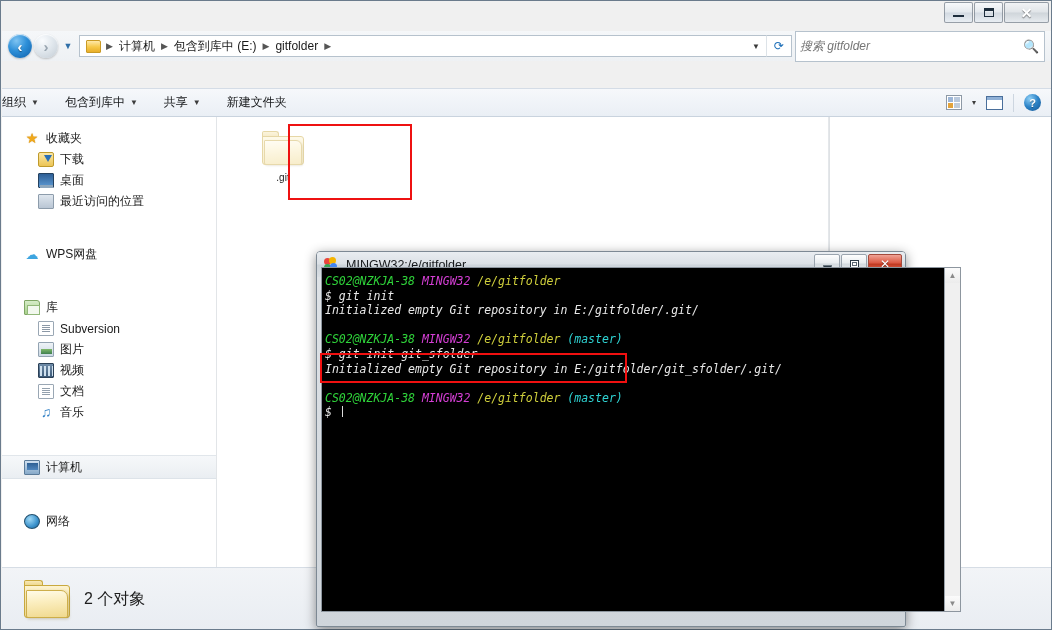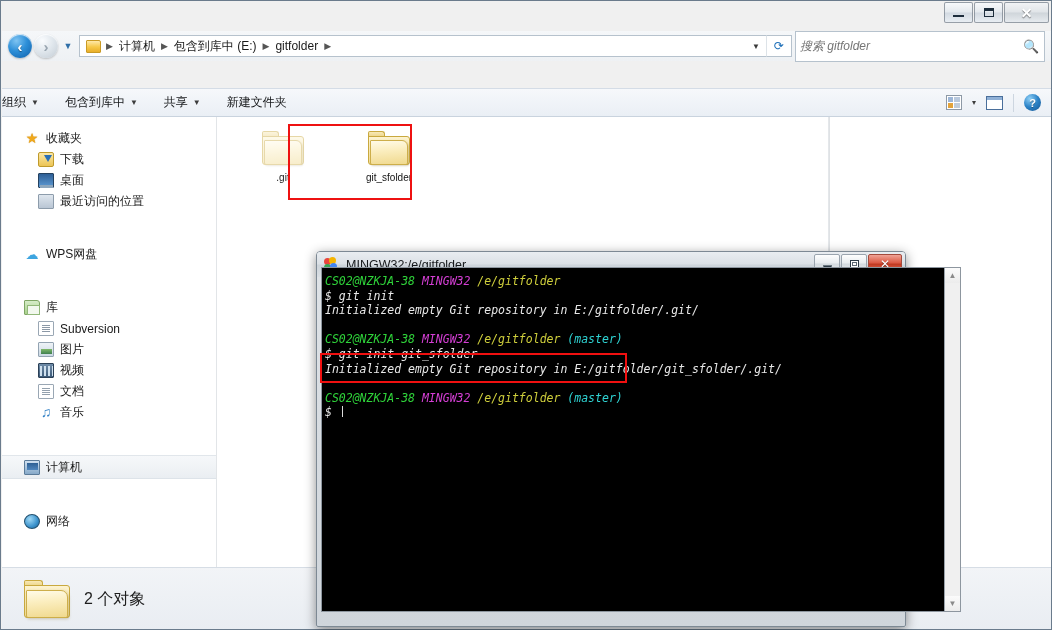--- a/index.html
+++ b/index.html
@@ -538,28 +538,20 @@
 
         <div class="file-tile hidden-item">
           <div class="folder-icon">
             <div class="tab"></div>
               <div class="back"></div>
               <div class="front"></div>
           </div>
           <div class="file-label">.git</div>
         </div>
 
-        <div class="file-tile">
-          <div class="folder-icon">
-            <div class="tab"></div>
-              <div class="back"></div>
-              <div class="front"></div>
-          </div>
-          <div class="file-label">git_sfolder</div>
-        </div>
 
       </div>
 
       <div class="red-box" style="left:71px; top:7px; width:124px; height:76px;"></div>
     </div>
 
     <div id="preview-pane">
       <div id="preview-text">要预览的文件。</div>
     </div>
   </div>

